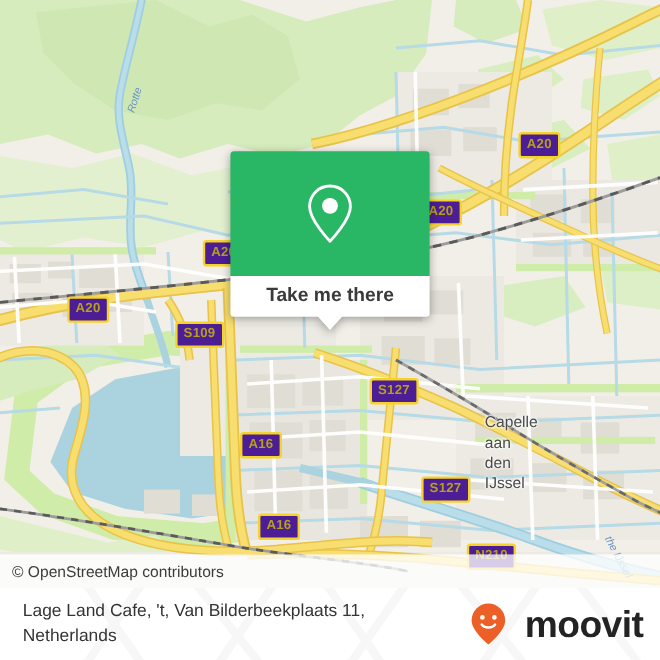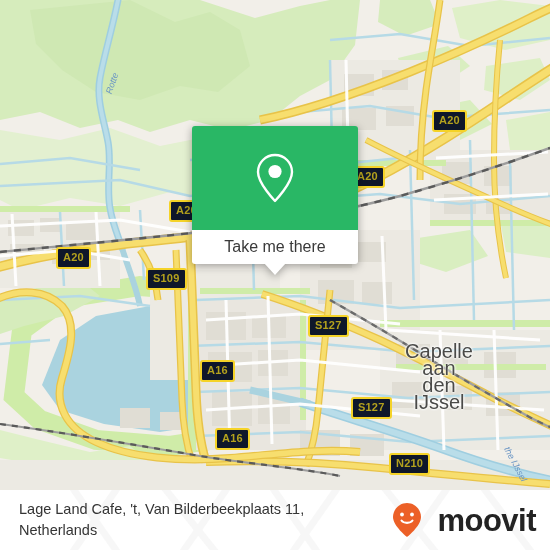--- a/index.html
+++ b/index.html
@@ -23,59 +23,60 @@
     width: 550px; height: 490px;
     background: #f2efe9;
     overflow: hidden;
   }
 
   .map-svg { position: absolute; left: 0; top: 0; width: 550px; height: 490px; display: block; }
 
   
   .shield {
     position: absolute;
-    background: #0f172a;
+    background: #4c1d95;
     border: 2px solid #f5d328;
     border-radius: 3px;
     color: #b3a11d;
     font-size: 11px;
     font-weight: bold;
     letter-spacing: .2px;
     line-height: 1;
     padding: 3px 5px 4px 5px;
     white-space: nowrap;
     font-family: "Liberation Sans", sans-serif;
   }
 
   .place-label {
     position: absolute;
     color: #4a4a48;
-    font-size: 20px;
+    font-size: 13px;
     line-height: 17px;
-    text-align: center;
+    text-align: left;
     font-family: "Liberation Sans", sans-serif;
     text-shadow: 0 0 3px #fff, 0 0 3px #fff, 0 0 2px #fff;
     white-space: pre-line;
   }
 
   .water-label {
     position: absolute;
     color: #6a95c4;
     font-size: 9px;
     font-style: italic;
     font-family: "Liberation Sans", sans-serif;
     white-space: nowrap;
   }
 
   
   .popup {
     position: absolute;
     left: 192px; top: 126px;
     width: 166px;
     filter: drop-shadow(0 2px 4px rgba(0,0,0,.35));
+    font-weight: bold;
   }
   .popup-head {
     height: 104px;
     background: #29b765;
     border-radius: 3px 3px 0 0;
     display: flex;
     align-items: center;
     justify-content: center;
   }
   .pin-icon { width: 44px; height: 52px; display: block; }
@@ -383,20 +384,23 @@
           <path d="M22 3 C12.6 3 5 10.6 5 20 C5 31.5 22 49 22 49 C22 49 39 31.5 39 20 C39 10.6 31.4 3 22 3 Z" fill="none" stroke="#ffffff" stroke-width="2.4" stroke-linejoin="round"></path>
           <circle cx="22" cy="19.5" r="6.6" fill="#ffffff"></circle>
         </svg>
       </div>
       <div class="popup-body">
         <span class="cta">Take me there</span>
       </div>
       <div class="popup-tail"></div>
     </div>
 
+    <div class="attribution">
+      <span>© OpenStreetMap contributors</span>
+    </div>
   </div>
 
   <div class="footer">
     <svg class="footer-watermark" viewBox="0 0 550 80" xmlns="http://www.w3.org/2000/svg">
       <g stroke="#f0f0f0" stroke-width="7" fill="none">
         <path d="M60,-10 L130,90"></path>
           <path d="M150,-10 L230,90"></path>
         <path d="M260,-10 L330,90"></path>
           <path d="M370,-10 L450,90"></path>
         <path d="M470,-10 L545,90"></path>

